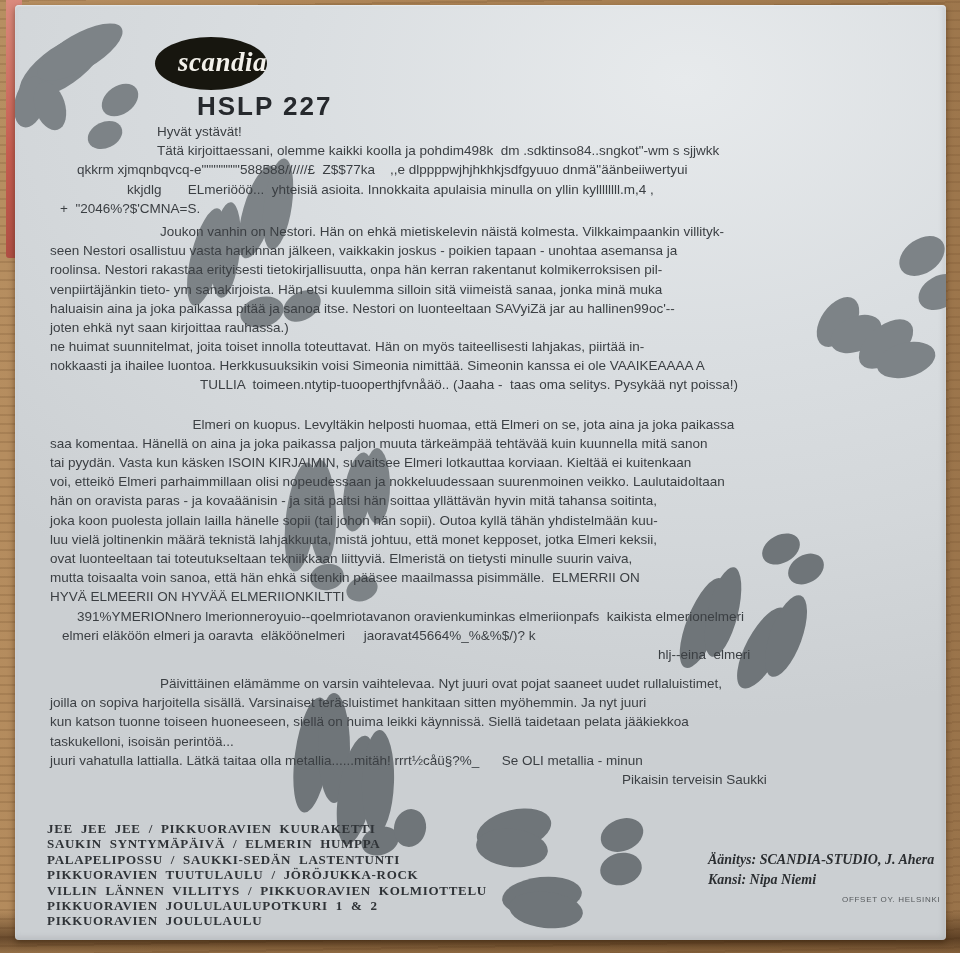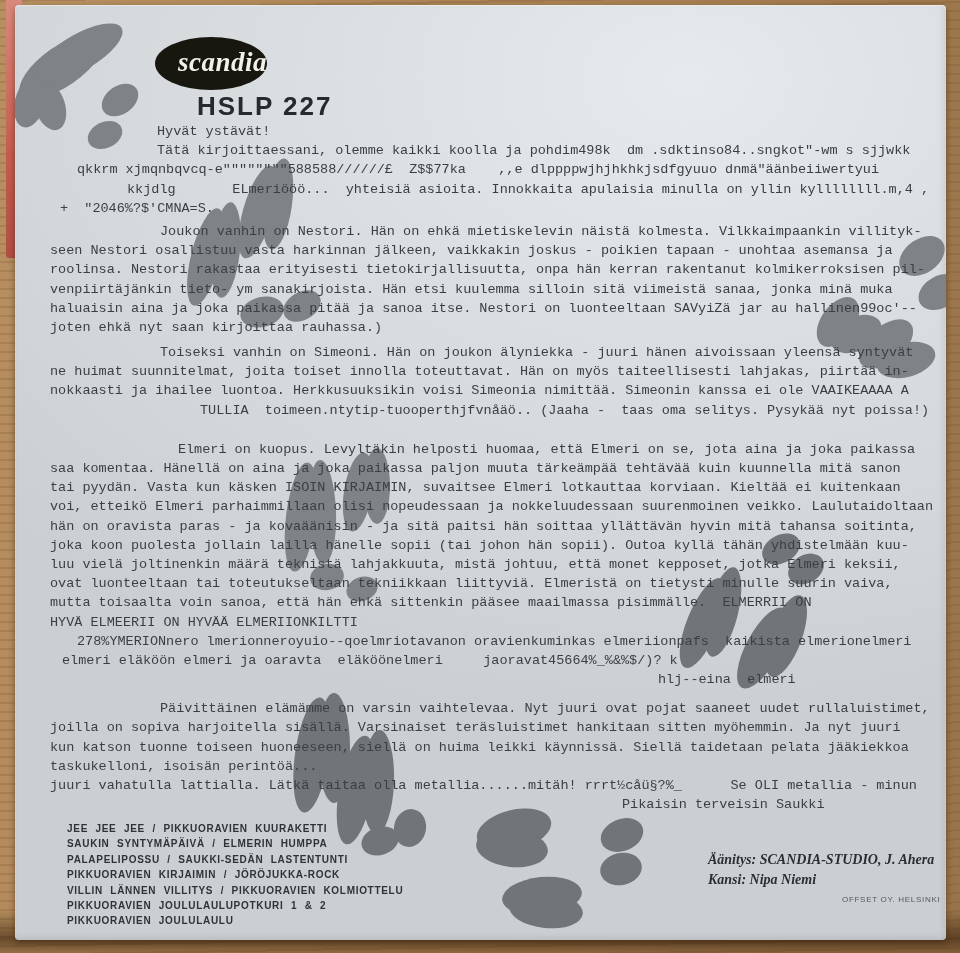--- a/index.html
+++ b/index.html
@@ -36,27 +36,27 @@
     font:italic 700 27px "Liberation Serif",serif;
     color:var(--logo-text,#f2f0ea);letter-spacing:0.5px;
     transform:translateY(-1px);
   }
   .catalog{
     position:absolute;left:146px;top:86px;
     font:700 26px "Liberation Sans",sans-serif;letter-spacing:2px;color:#26292d;margin-left:36px;
   }
   .letter{
     position:absolute;left:35px;top:117px;
-    font-family:Liberation Mono, monospace;font-size:13.5px;line-height:19.2px;
+    font-family:Liberation Sans, sans-serif;font-size:13.5px;line-height:19.2px;
     color:var(--typewriter-ink,#3b3f43);
   }
   .tline{white-space:pre;height:19.2px;}
   .tracklist{
-    position:absolute;left:52px;top:816px;
-    font-family:Liberation Sans, sans-serif;font-weight:700;font-size:10px;
+    position:absolute;left:32px;top:816px;
+    font-family:Liberation Serif, serif;font-weight:700;font-size:13px;
     line-height:15.4px;letter-spacing:0.7px;word-spacing:4px;color:#2f3337;
   }
   .credits{
     position:absolute;left:693px;top:845px;
     font:italic 700 14px "Liberation Serif",serif;color:#2b2e31;line-height:19.5px;
   }
   .printer{
     position:absolute;left:827px;top:890px;
     font:8px "Liberation Sans",sans-serif;letter-spacing:0.7px;color:#55595c;
   }
@@ -139,50 +139,49 @@
         <div class="tline" style="padding-left: 107px;">Tätä kirjoittaessani, olemme kaikki koolla ja pohdim498k  dm .sdktinso84..sngkot"-wm s sjjwkk</div>
         <div class="tline" style="padding-left: 27px;">qkkrm xjmqnbqvcq-e""""""""588588//////£  Z$$77ka    ,,e dlppppwjhjhkhkjsdfgyuuo dnmä"äänbeiiwertyui</div>
         <div class="tline" style="padding-left: 77px;">kkjdlg       ELmeriööö...  yhteisiä asioita. Innokkaita apulaisia minulla on yllin kyllllllll.m,4 ,</div>
         <div class="tline" style="padding-left: 10px;">+  "2046%?$'CMNA=S.</div>
         <div class="tline" style="padding-left: 110px; margin-top: 4px;">Joukon vanhin on Nestori. Hän on ehkä mietiskelevin näistä kolmesta. Vilkkaimpaankin villityk-</div>
         <div class="tline">seen Nestori osallistuu vasta harkinnan jälkeen, vaikkakin joskus - poikien tapaan - unohtaa asemansa ja</div>
         <div class="tline">roolinsa. Nestori rakastaa erityisesti tietokirjallisuutta, onpa hän kerran rakentanut kolmikerroksisen pil-</div>
         <div class="tline">venpiirtäjänkin tieto- ym sanakirjoista. Hän etsi kuulemma silloin sitä viimeistä sanaa, jonka minä muka</div>
         <div class="tline">haluaisin aina ja joka paikassa pitää ja sanoa itse. Nestori on luonteeltaan SAVyiZä jar au hallinen99oc'--</div>
         <div class="tline">joten ehkä nyt saan kirjoittaa rauhassa.)</div>
-        <div class="tline" style="padding-left: 110px; margin-top: 6px;">Toiseksi vanhin on Simeoni. Hän on joukon älyniekka - juuri hänen aivoissaan yleensä syntyvät</div>
         <div class="tline">ne huimat suunnitelmat, joita toiset innolla toteuttavat. Hän on myös taiteellisesti lahjakas, piirtää in-</div>
         <div class="tline">nokkaasti ja ihailee luontoa. Herkkusuuksikin voisi Simeonia nimittää. Simeonin kanssa ei ole VAAIKEAAAA A</div>
         <div class="tline" style="padding-left: 150px;">TULLIA  toimeen.ntytip-tuooperthjfvnåäö.. (Jaaha -  taas oma selitys. Pysykää nyt poissa!)</div>
         <div class="tline" style="padding-left: 110px; margin-top: 20px; text-align: center;">Elmeri on kuopus. Levyltäkin helposti huomaa, että Elmeri on se, jota aina ja joka paikassa</div>
         <div class="tline">saa komentaa. Hänellä on aina ja joka paikassa paljon muuta tärkeämpää tehtävää kuin kuunnella mitä sanon</div>
         <div class="tline">tai pyydän. Vasta kun käsken ISOIN KIRJAIMIN, suvaitsee Elmeri lotkauttaa korviaan. Kieltää ei kuitenkaan</div>
         <div class="tline">voi, etteikö Elmeri parhaimmillaan olisi nopeudessaan ja nokkeluudessaan suurenmoinen veikko. Laulutaidoltaan</div>
         <div class="tline">hän on oravista paras - ja kovaäänisin - ja sitä paitsi hän soittaa yllättävän hyvin mitä tahansa soitinta,</div>
         <div class="tline">joka koon puolesta jollain lailla hänelle sopii (tai johon hän sopii). Outoa kyllä tähän yhdistelmään kuu-</div>
         <div class="tline">luu vielä joltinenkin määrä teknistä lahjakkuuta, mistä johtuu, että monet kepposet, jotka Elmeri keksii,</div>
         <div class="tline">ovat luonteeltaan tai toteutukseltaan tekniikkaan liittyviä. Elmeristä on tietysti minulle suurin vaiva,</div>
         <div class="tline">mutta toisaalta voin sanoa, että hän ehkä sittenkin pääsee maailmassa pisimmälle.  ELMERRII ON</div>
         <div class="tline">HYVÄ ELMEERII ON HYVÄÄ ELMERIIONKILTTI</div>
-        <div class="tline" style="padding-left: 27px;">278%YMERIONnero lmerionneroyuio--qoelmriotavanon oravienkuminkas elmeriionpafs  kaikista elmerionelmeri</div>
+        <div class="tline" style="padding-left: 27px;">391%YMERIONnero lmerionneroyuio--qoelmriotavanon oravienkuminkas elmeriionpafs  kaikista elmerionelmeri</div>
         <div class="tline" style="padding-left: 12px;">elmeri eläköön elmeri ja oaravta  eläköönelmeri     jaoravat45664%_%&amp;%$/)? k</div>
         <div class="tline" style="padding-left: 608px;">hlj--eina  elmeri</div>
         <div class="tline" style="padding-left: 110px; margin-top: 10px;">Päivittäinen elämämme on varsin vaihtelevaa. Nyt juuri ovat pojat saaneet uudet rullaluistimet,</div>
         <div class="tline">joilla on sopiva harjoitella sisällä. Varsinaiset teräsluistimet hankitaan sitten myöhemmin. Ja nyt juuri</div>
         <div class="tline">kun katson tuonne toiseen huoneeseen, siellä on huima leikki käynnissä. Siellä taidetaan pelata jääkiekkoa</div>
         <div class="tline">taskukelloni, isoisän perintöä...</div>
         <div class="tline">juuri vahatulla lattialla. Lätkä taitaa olla metallia......mitäh! rrrt½cåü§?%_      Se OLI metallia - minun</div>
         <div class="tline" style="padding-left: 572px;">Pikaisin terveisin Saukki</div>
       </div>
 
     <div class="tracklist">
         <div class="track">JEE JEE JEE / PIKKUORAVIEN KUURAKETTI</div>
         <div class="track">SAUKIN SYNTYMÄPÄIVÄ / ELMERIN HUMPPA</div>
         <div class="track">PALAPELIPOSSU / SAUKKI-SEDÄN LASTENTUNTI</div>
-        <div class="track">PIKKUORAVIEN KIRJAIMIN / JÖRÖJUKKA-ROCK</div>
+        <div class="track">PIKKUORAVIEN TUUTULAULU / JÖRÖJUKKA-ROCK</div>
         <div class="track">VILLIN LÄNNEN VILLITYS / PIKKUORAVIEN KOLMIOTTELU</div>
         <div class="track">PIKKUORAVIEN JOULULAULUPOTKURI 1 &amp; 2</div>
         <div class="track">PIKKUORAVIEN JOULULAULU</div>
       </div>
 
     <div class="credits">
       <div>Äänitys: SCANDIA-STUDIO, J. Ahera</div>
       <div>Kansi: Nipa Niemi</div>
     </div>
 

